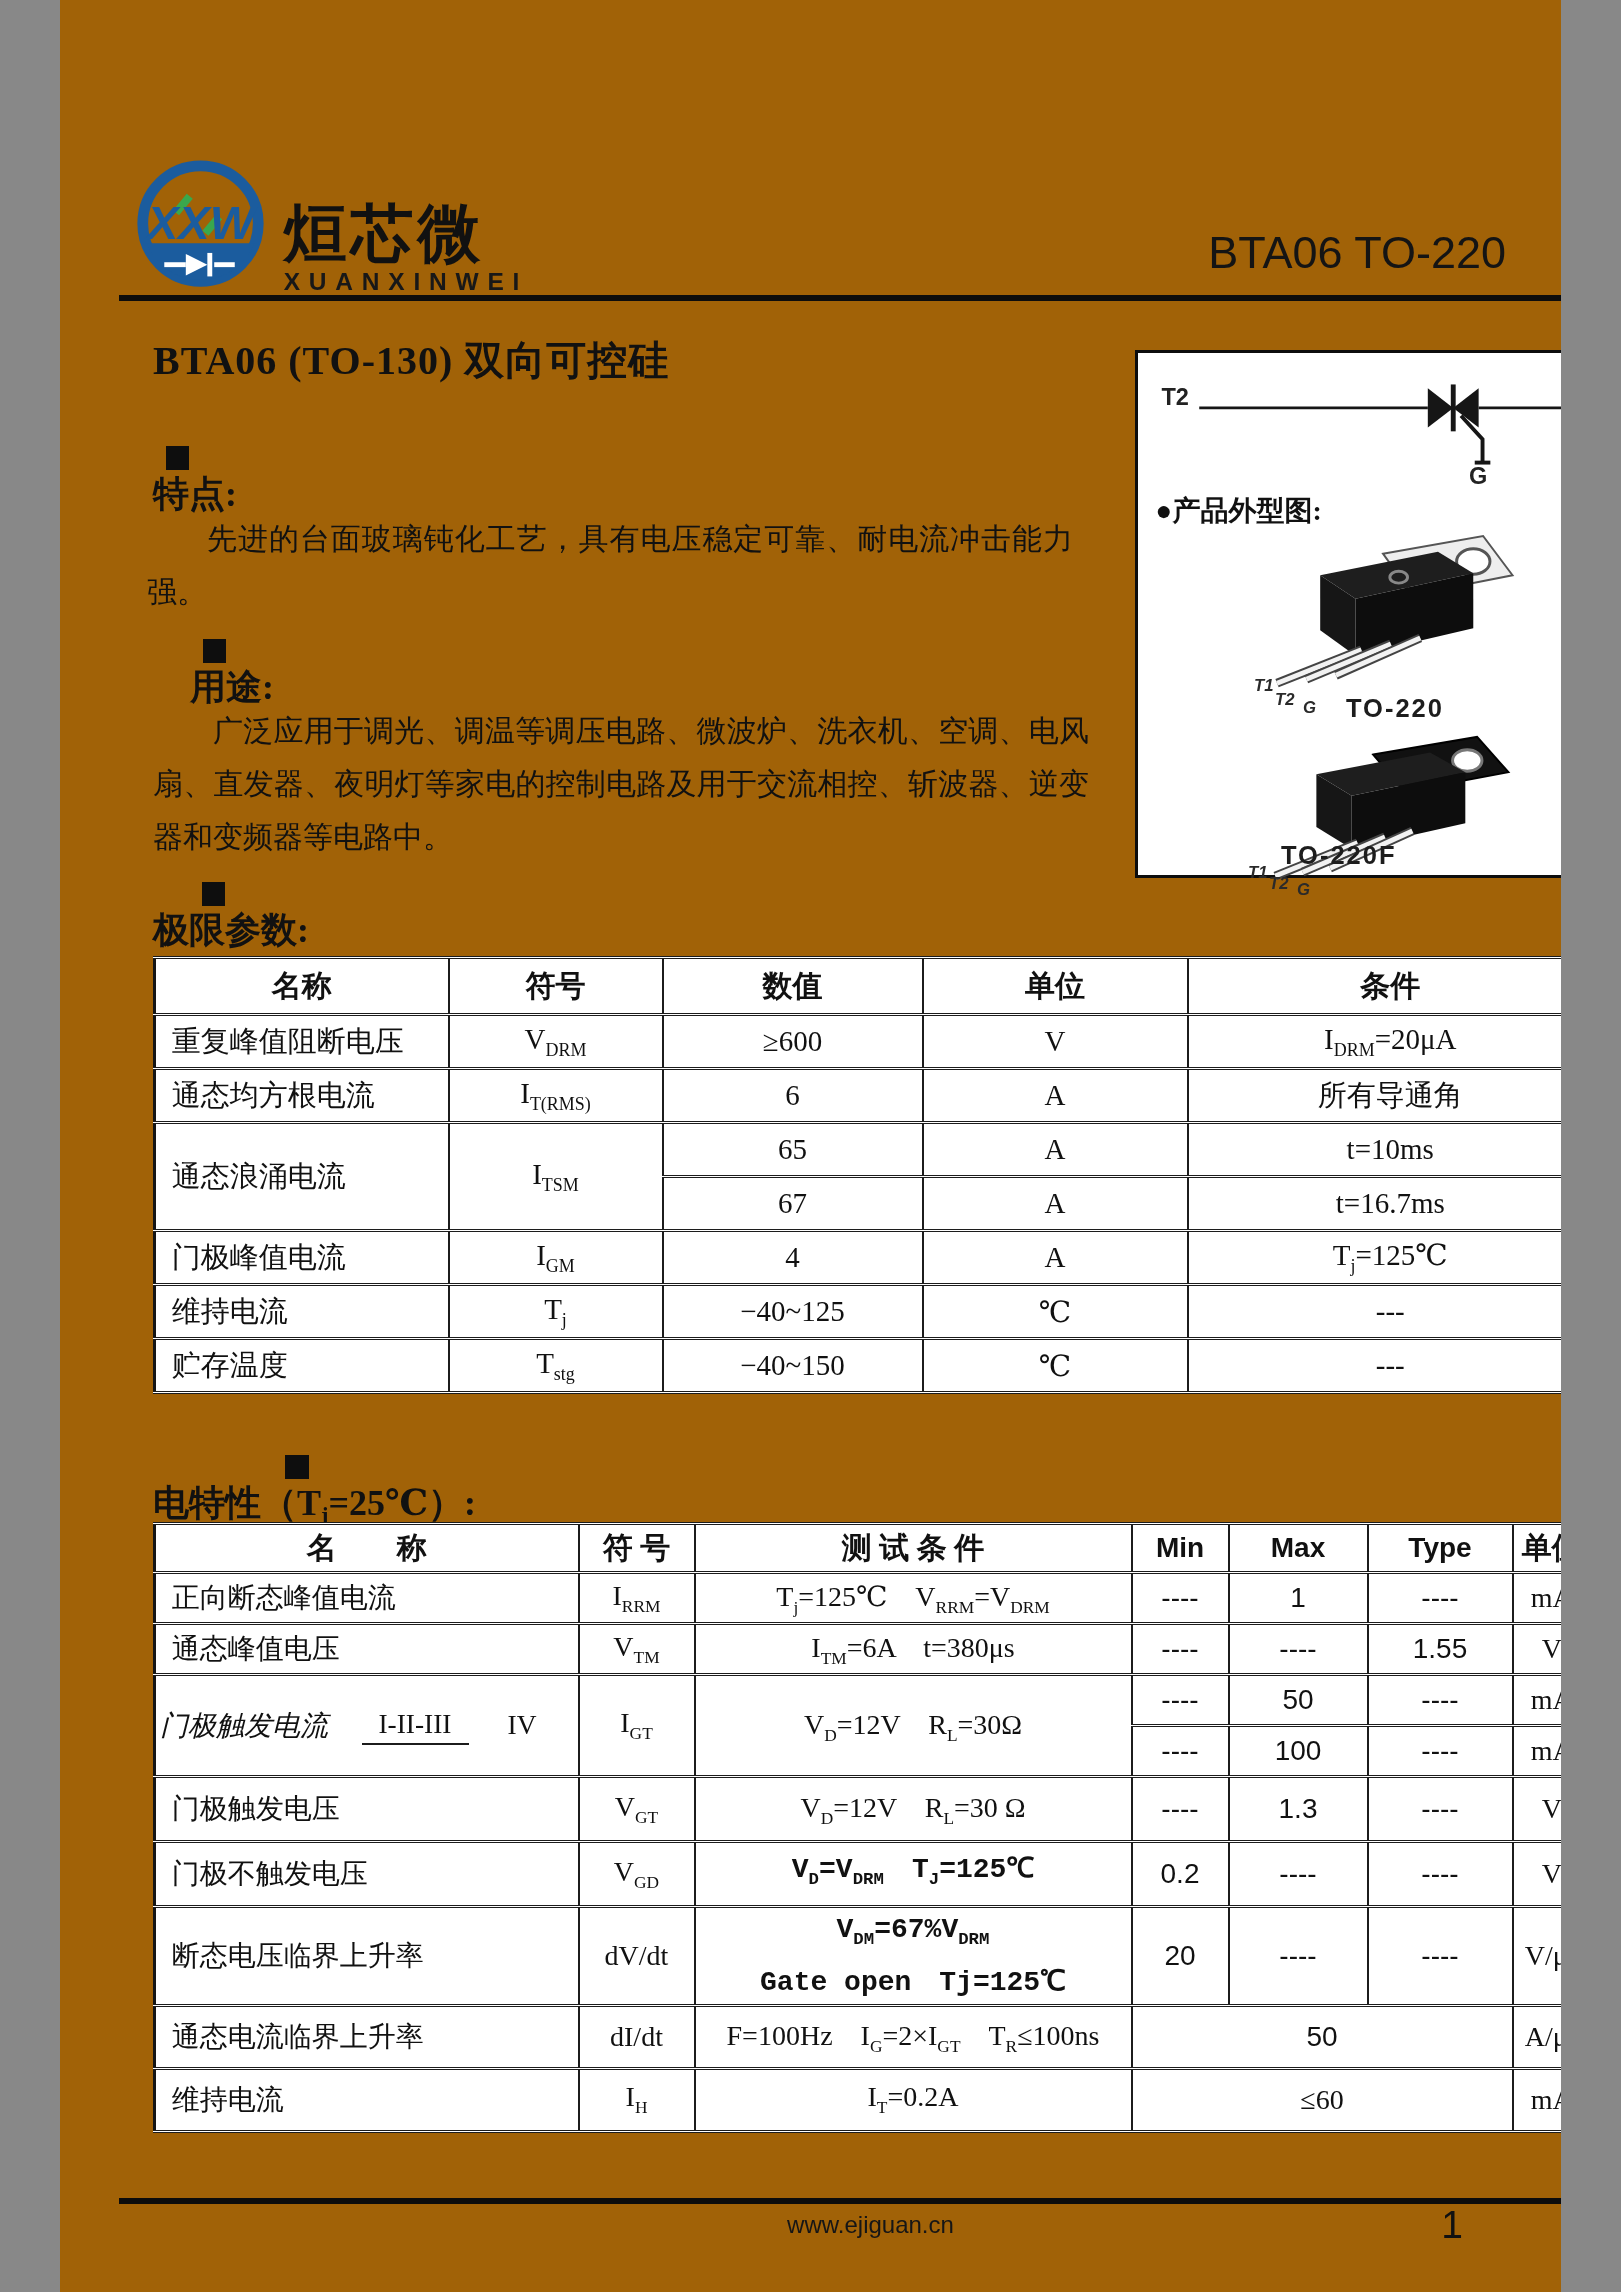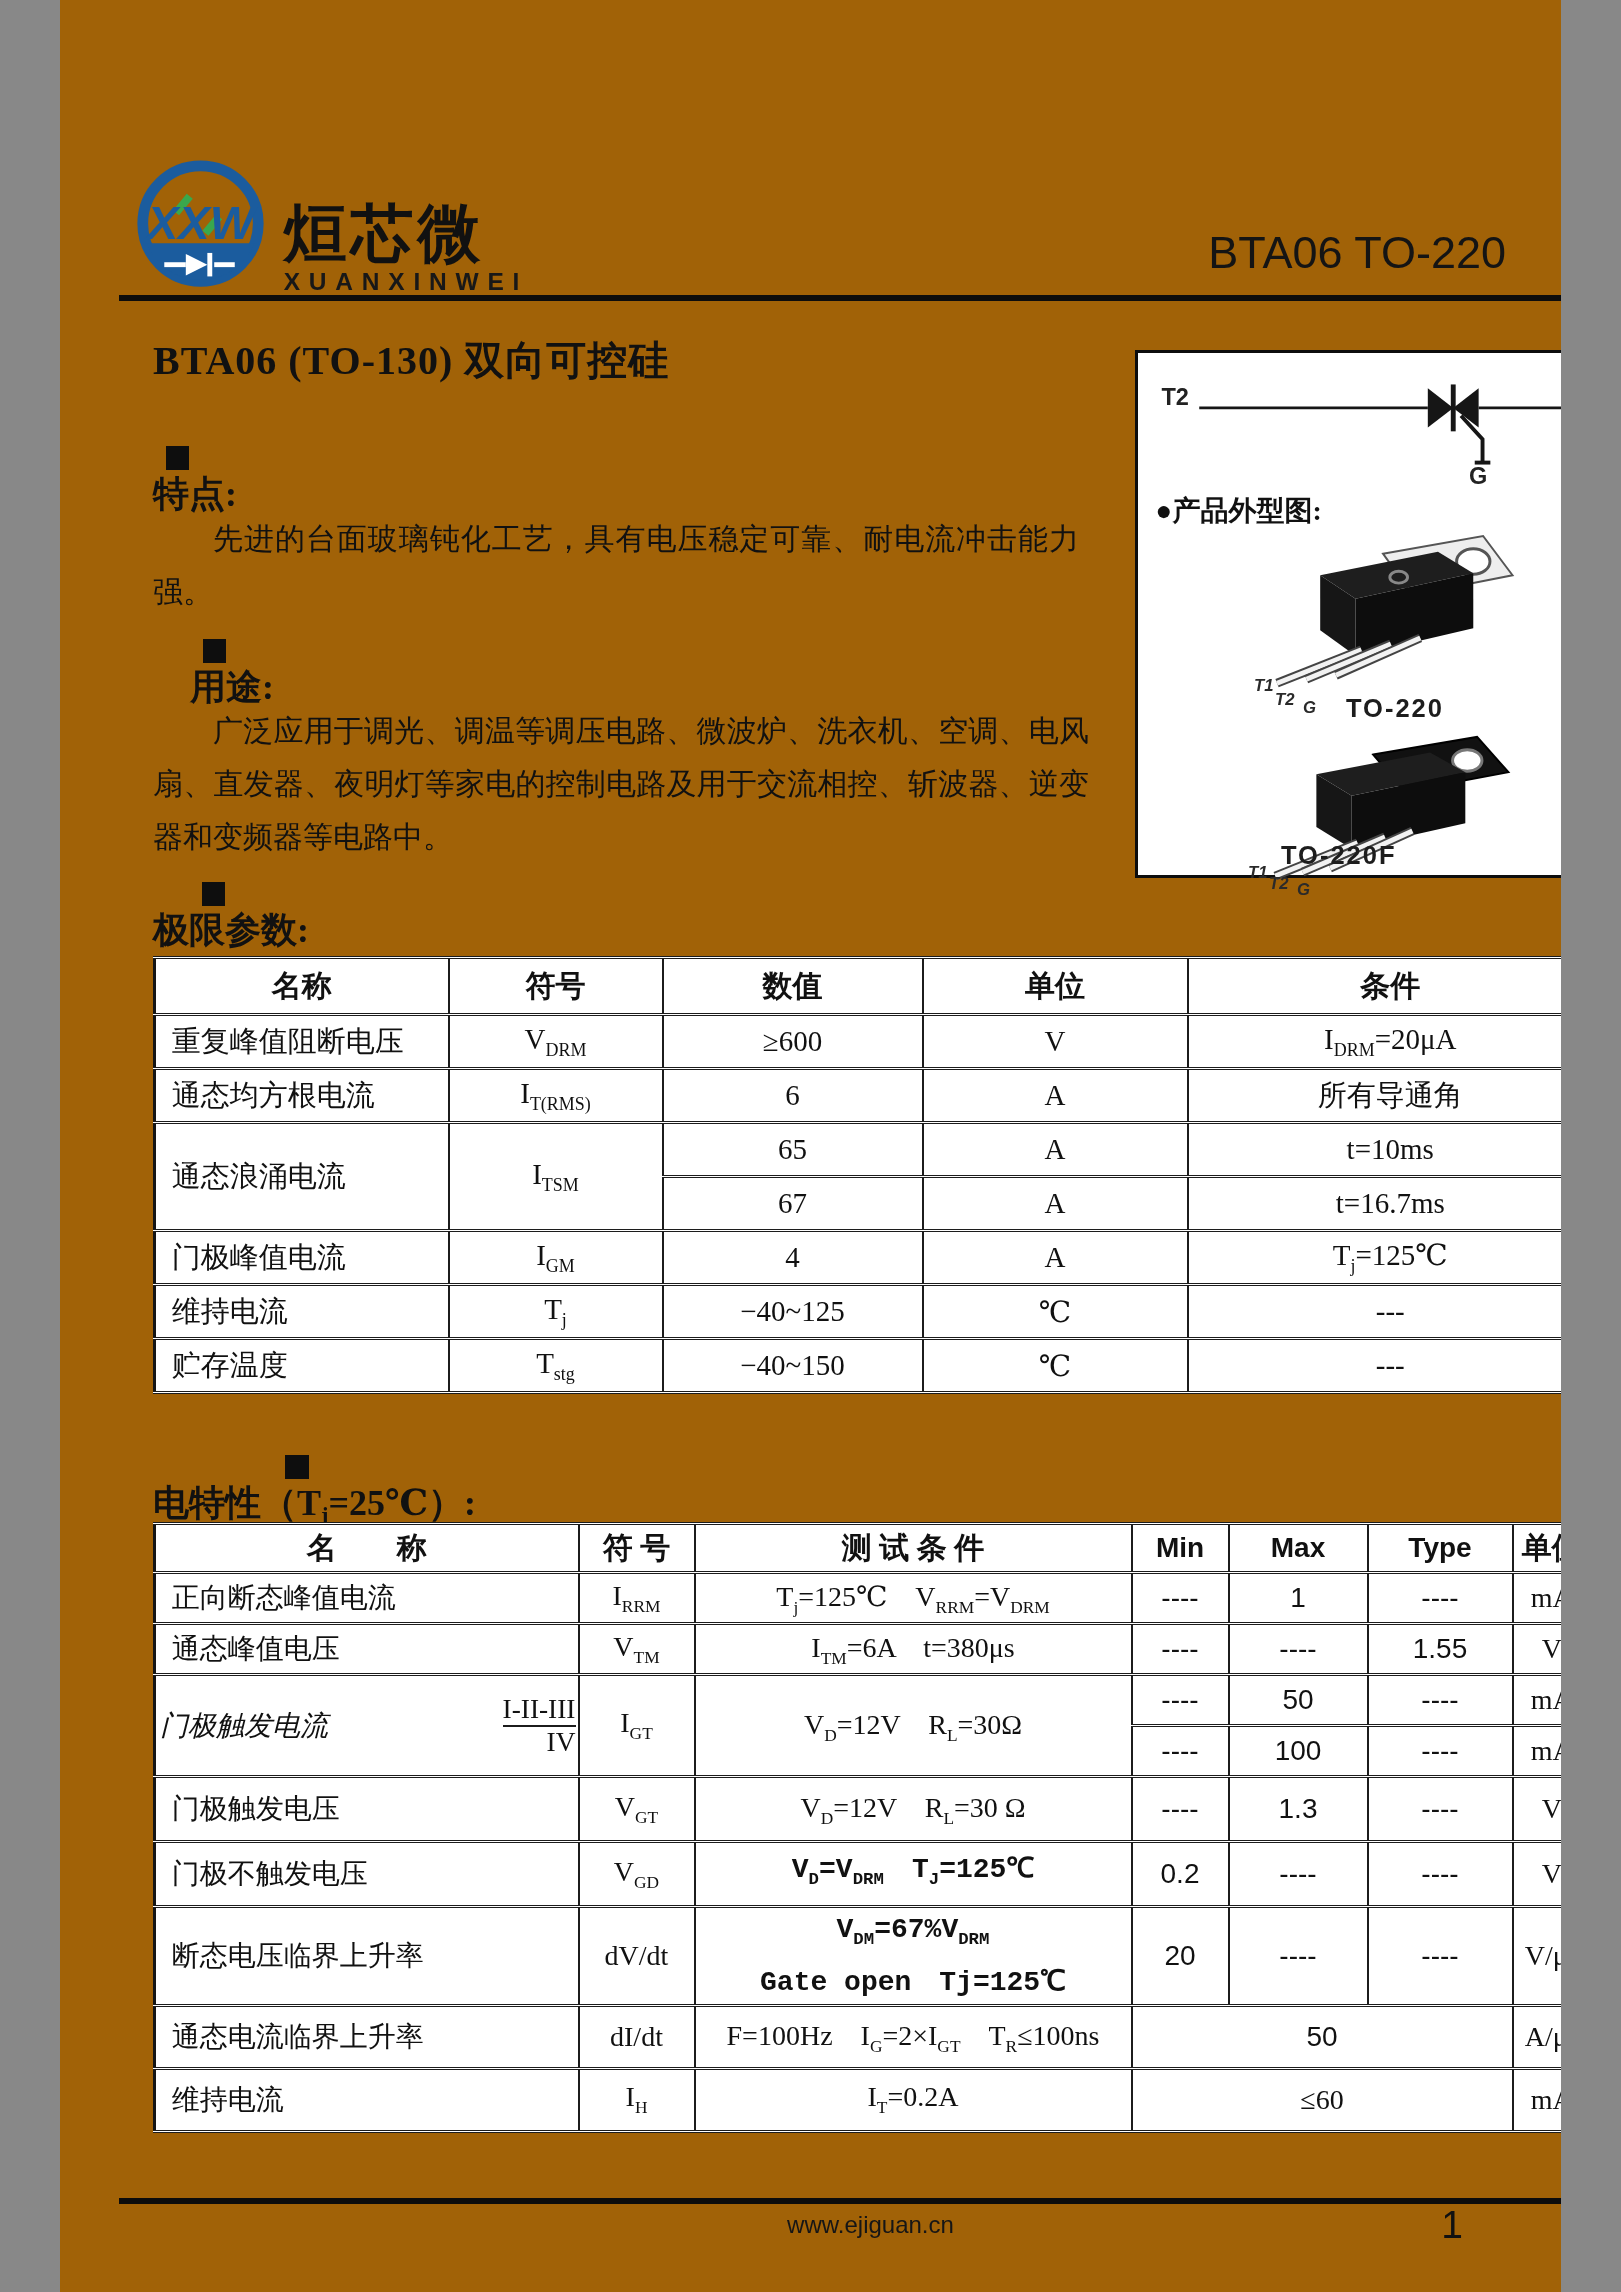--- a/index.html
+++ b/index.html
@@ -21,21 +21,21 @@
 
   
   .title{left:93px;top:333px;font-size:40px;font-weight:bold;letter-spacing:1px;}
   .sec-h{display:flex;align-items:center;font-size:36px;font-weight:bold;flex-direction:column;}
   .sec-h .bullet{width:23.5px;height:23.5px;background:#0e0e0e;margin-right:35px;flex:0 0 auto;}
   .feat-h{left:93px;top:446px;}
   .use-h{left:93px;top:639px;padding-left:37px;}
   .lim-h{left:93px;top:882px;}
   .elec-h{left:93px;top:1455px;}
   .para{font-size:30px;line-height:53px;text-indent:2em;text-align:justify;}
-  .feat-p{left:93px;top:512px;width:926px;}
+  .feat-p{left:87px;top:512px;width:926px;}
   .use-p{left:93px;top:704px;width:936px;}
 
   
   .pkg-box{left:1075px;top:350px;width:489px;height:522px;border:3.9px solid #0d0d0d;background:#fff;}
   .sym-label{position:absolute;font-size:23.5px;font-family:"Liberation Sans","DejaVu Sans",sans-serif;color:#222;font-weight:bold;}
   .outline-label{position:absolute;left:17.6px;top:139px;font-size:28px;font-weight:bold;}
   .pkg-caption{position:absolute;font-size:25.5px;font-weight:bold;letter-spacing:2px;color:#1d1d1d;
                font-family:"Liberation Sans","DejaVu Sans",sans-serif;}
   .pin-label{position:absolute;font-size:16.7px;font-weight:bold;font-style:italic;color:#2a2a2a;
              font-family:"Liberation Sans","DejaVu Sans",sans-serif;}
@@ -49,21 +49,21 @@
   .dtable .namecell{text-align:left;padding-left:15.7px;}
   .dtable .hrow td{font-size:30px;font-weight:bold;}
   .t1{left:93px;top:956px;width:1438px;}
   .t2{left:93px;top:1522px;width:1438px;}
   .t2 td{font-size:28px;}
   .t2 .hrow .mmt{font-family:"Liberation Sans","DejaVu Sans",sans-serif;font-size:28px;}
   .num{font-family:"Liberation Sans","DejaVu Sans",sans-serif;font-size:26.5px;}
   .condsans{font-family:Liberation Mono, monospace;font-weight:bold;font-size:26.5px;line-height:43px;}
   .quadrow{display:flex;align-items:stretch;height:100%;}
   .quadrow .qname{display:flex;align-items:center;padding-left:4px;flex:1 1 auto;font-style:italic;}
-  .quad{width:214px;display:flex;flex-direction:column;margin-right:2px;align-items:flex-end;}
+  .quad{width:214px;display:flex;margin-right:2px;}
   .quad div{flex:1 1 50%;display:flex;align-items:center;justify-content:center;font-size:27.4px;}
   .quad div:first-child{border-bottom:2.9px solid #1c1c1c;}
 
   
   .site{left:0;top:2211px;width:1621px;text-align:center;font-size:24px;
         font-family:"Liberation Sans","DejaVu Sans",sans-serif;color:#161616;}
   .pagenum{right:98px;top:2203px;font-size:39px;font-family:"Liberation Sans","DejaVu Sans",sans-serif;}
 </style>
 </head>
 <body>

